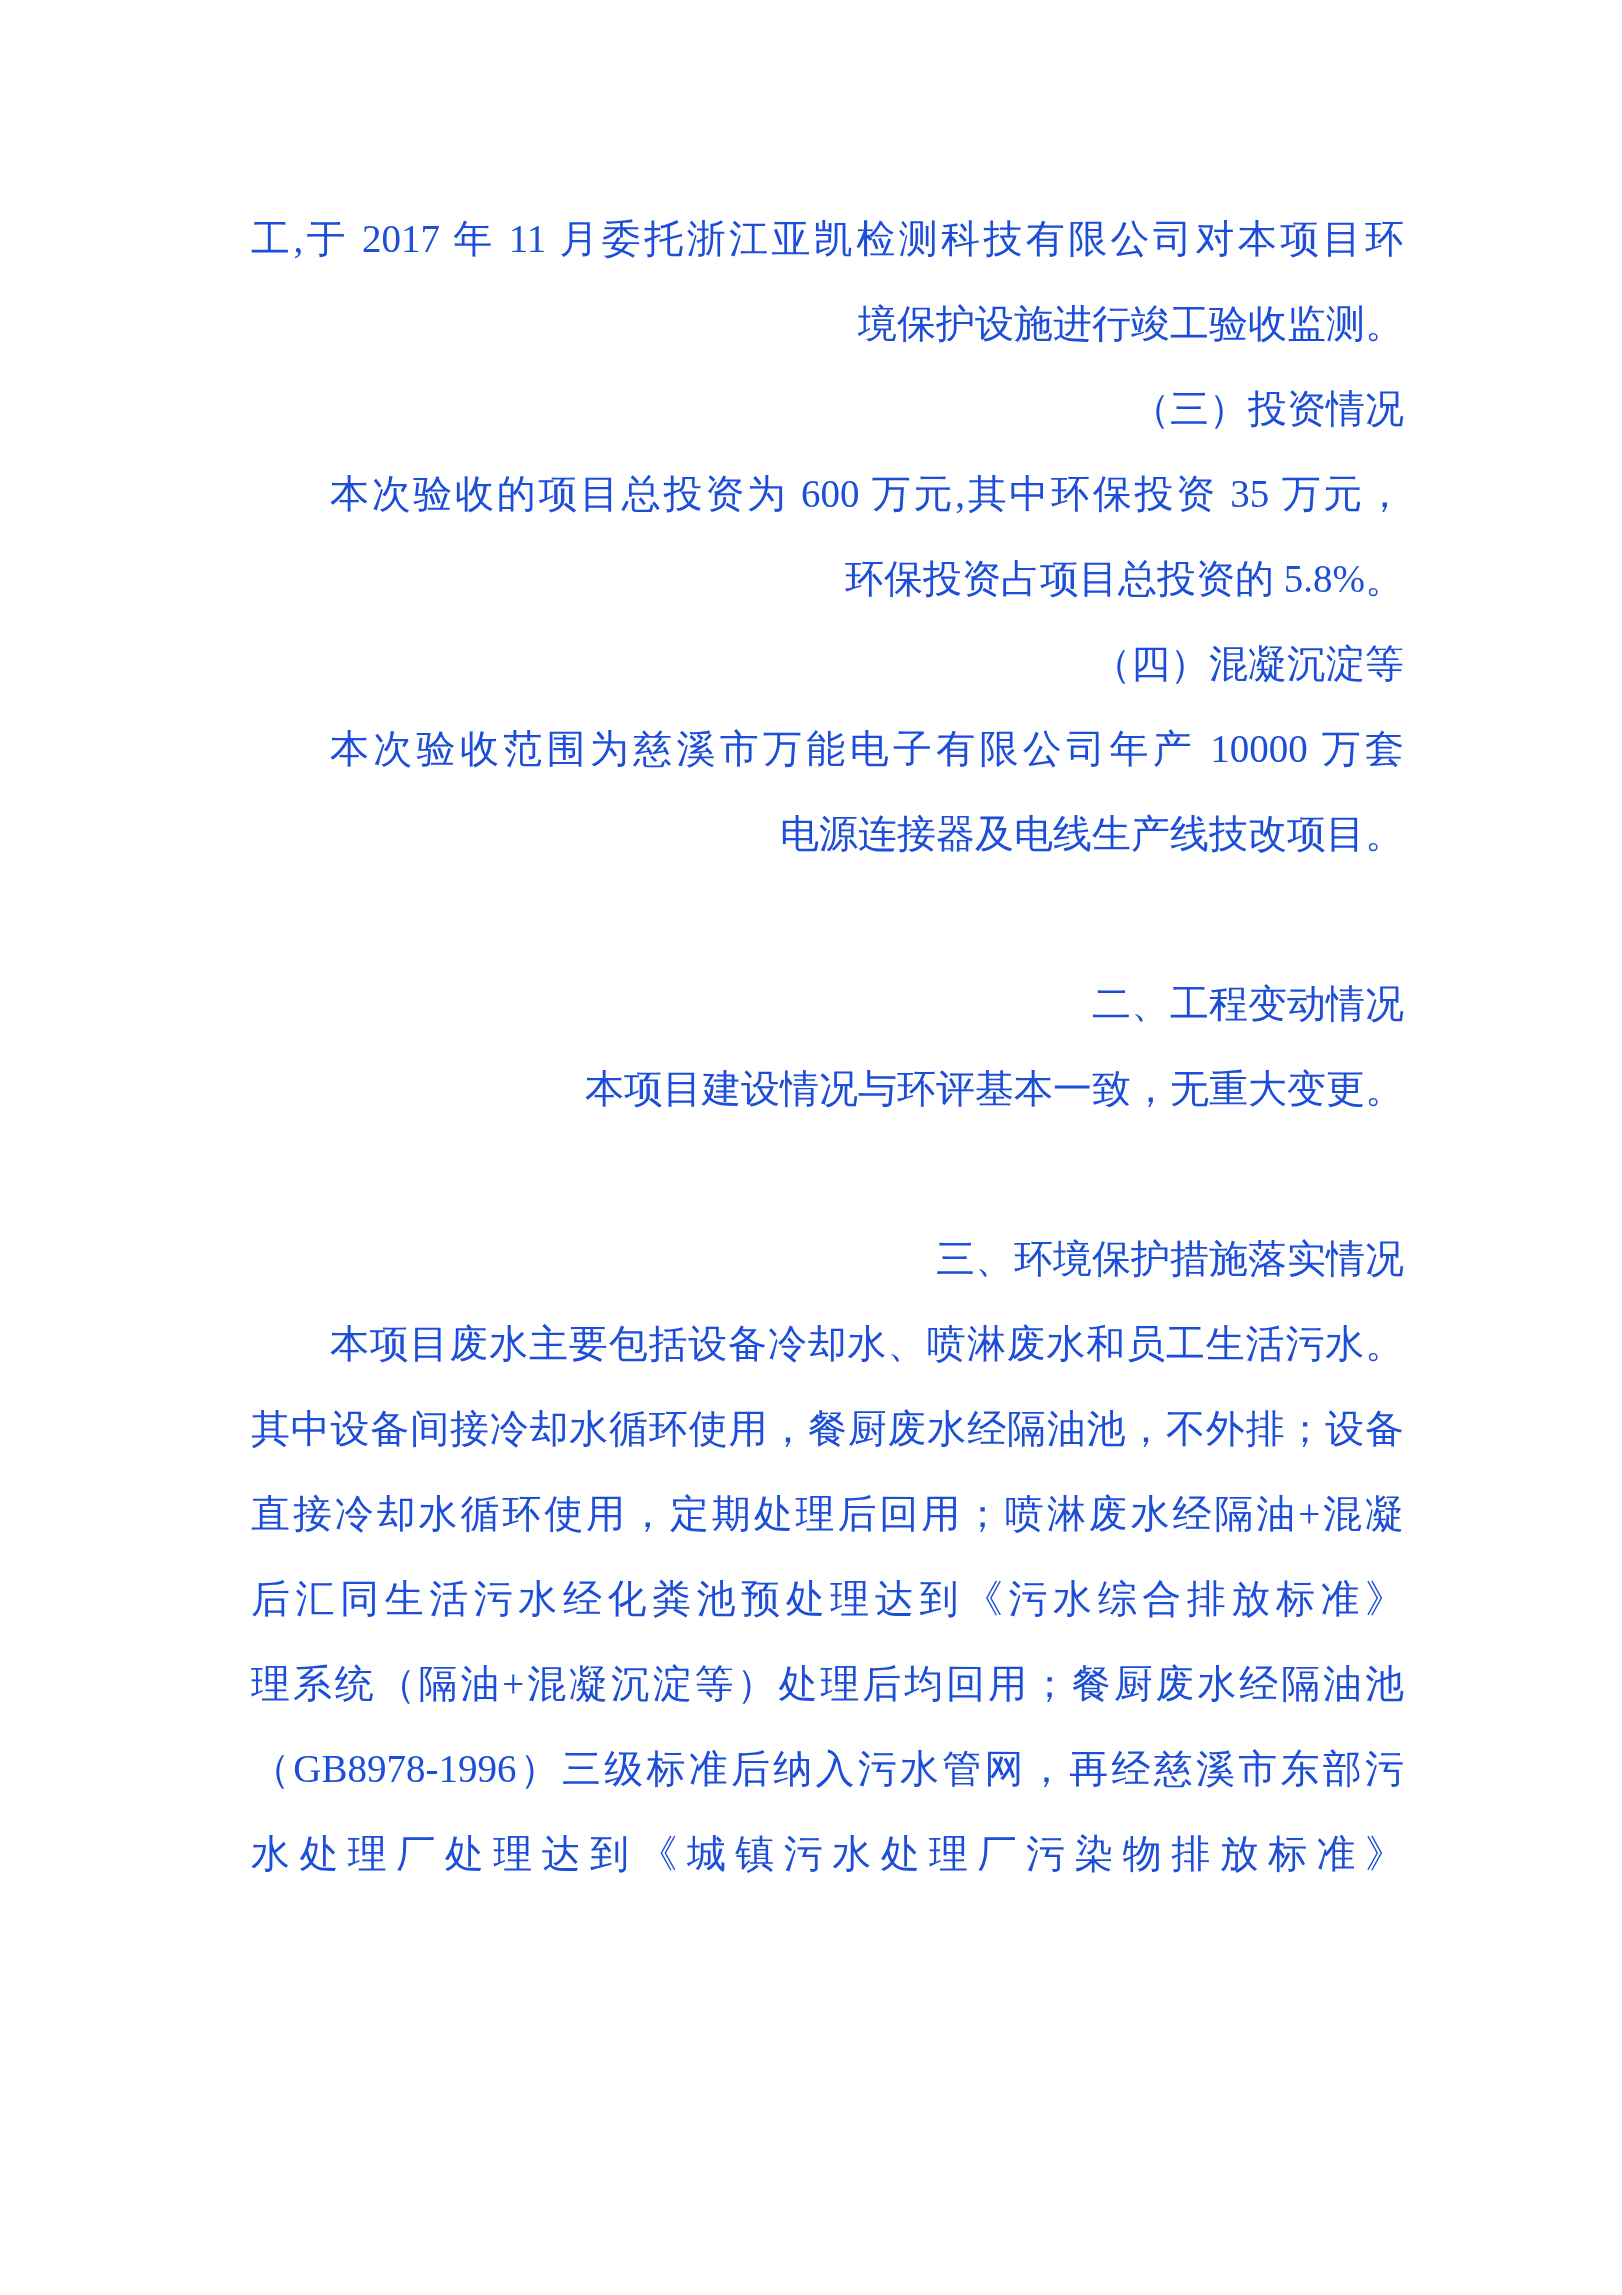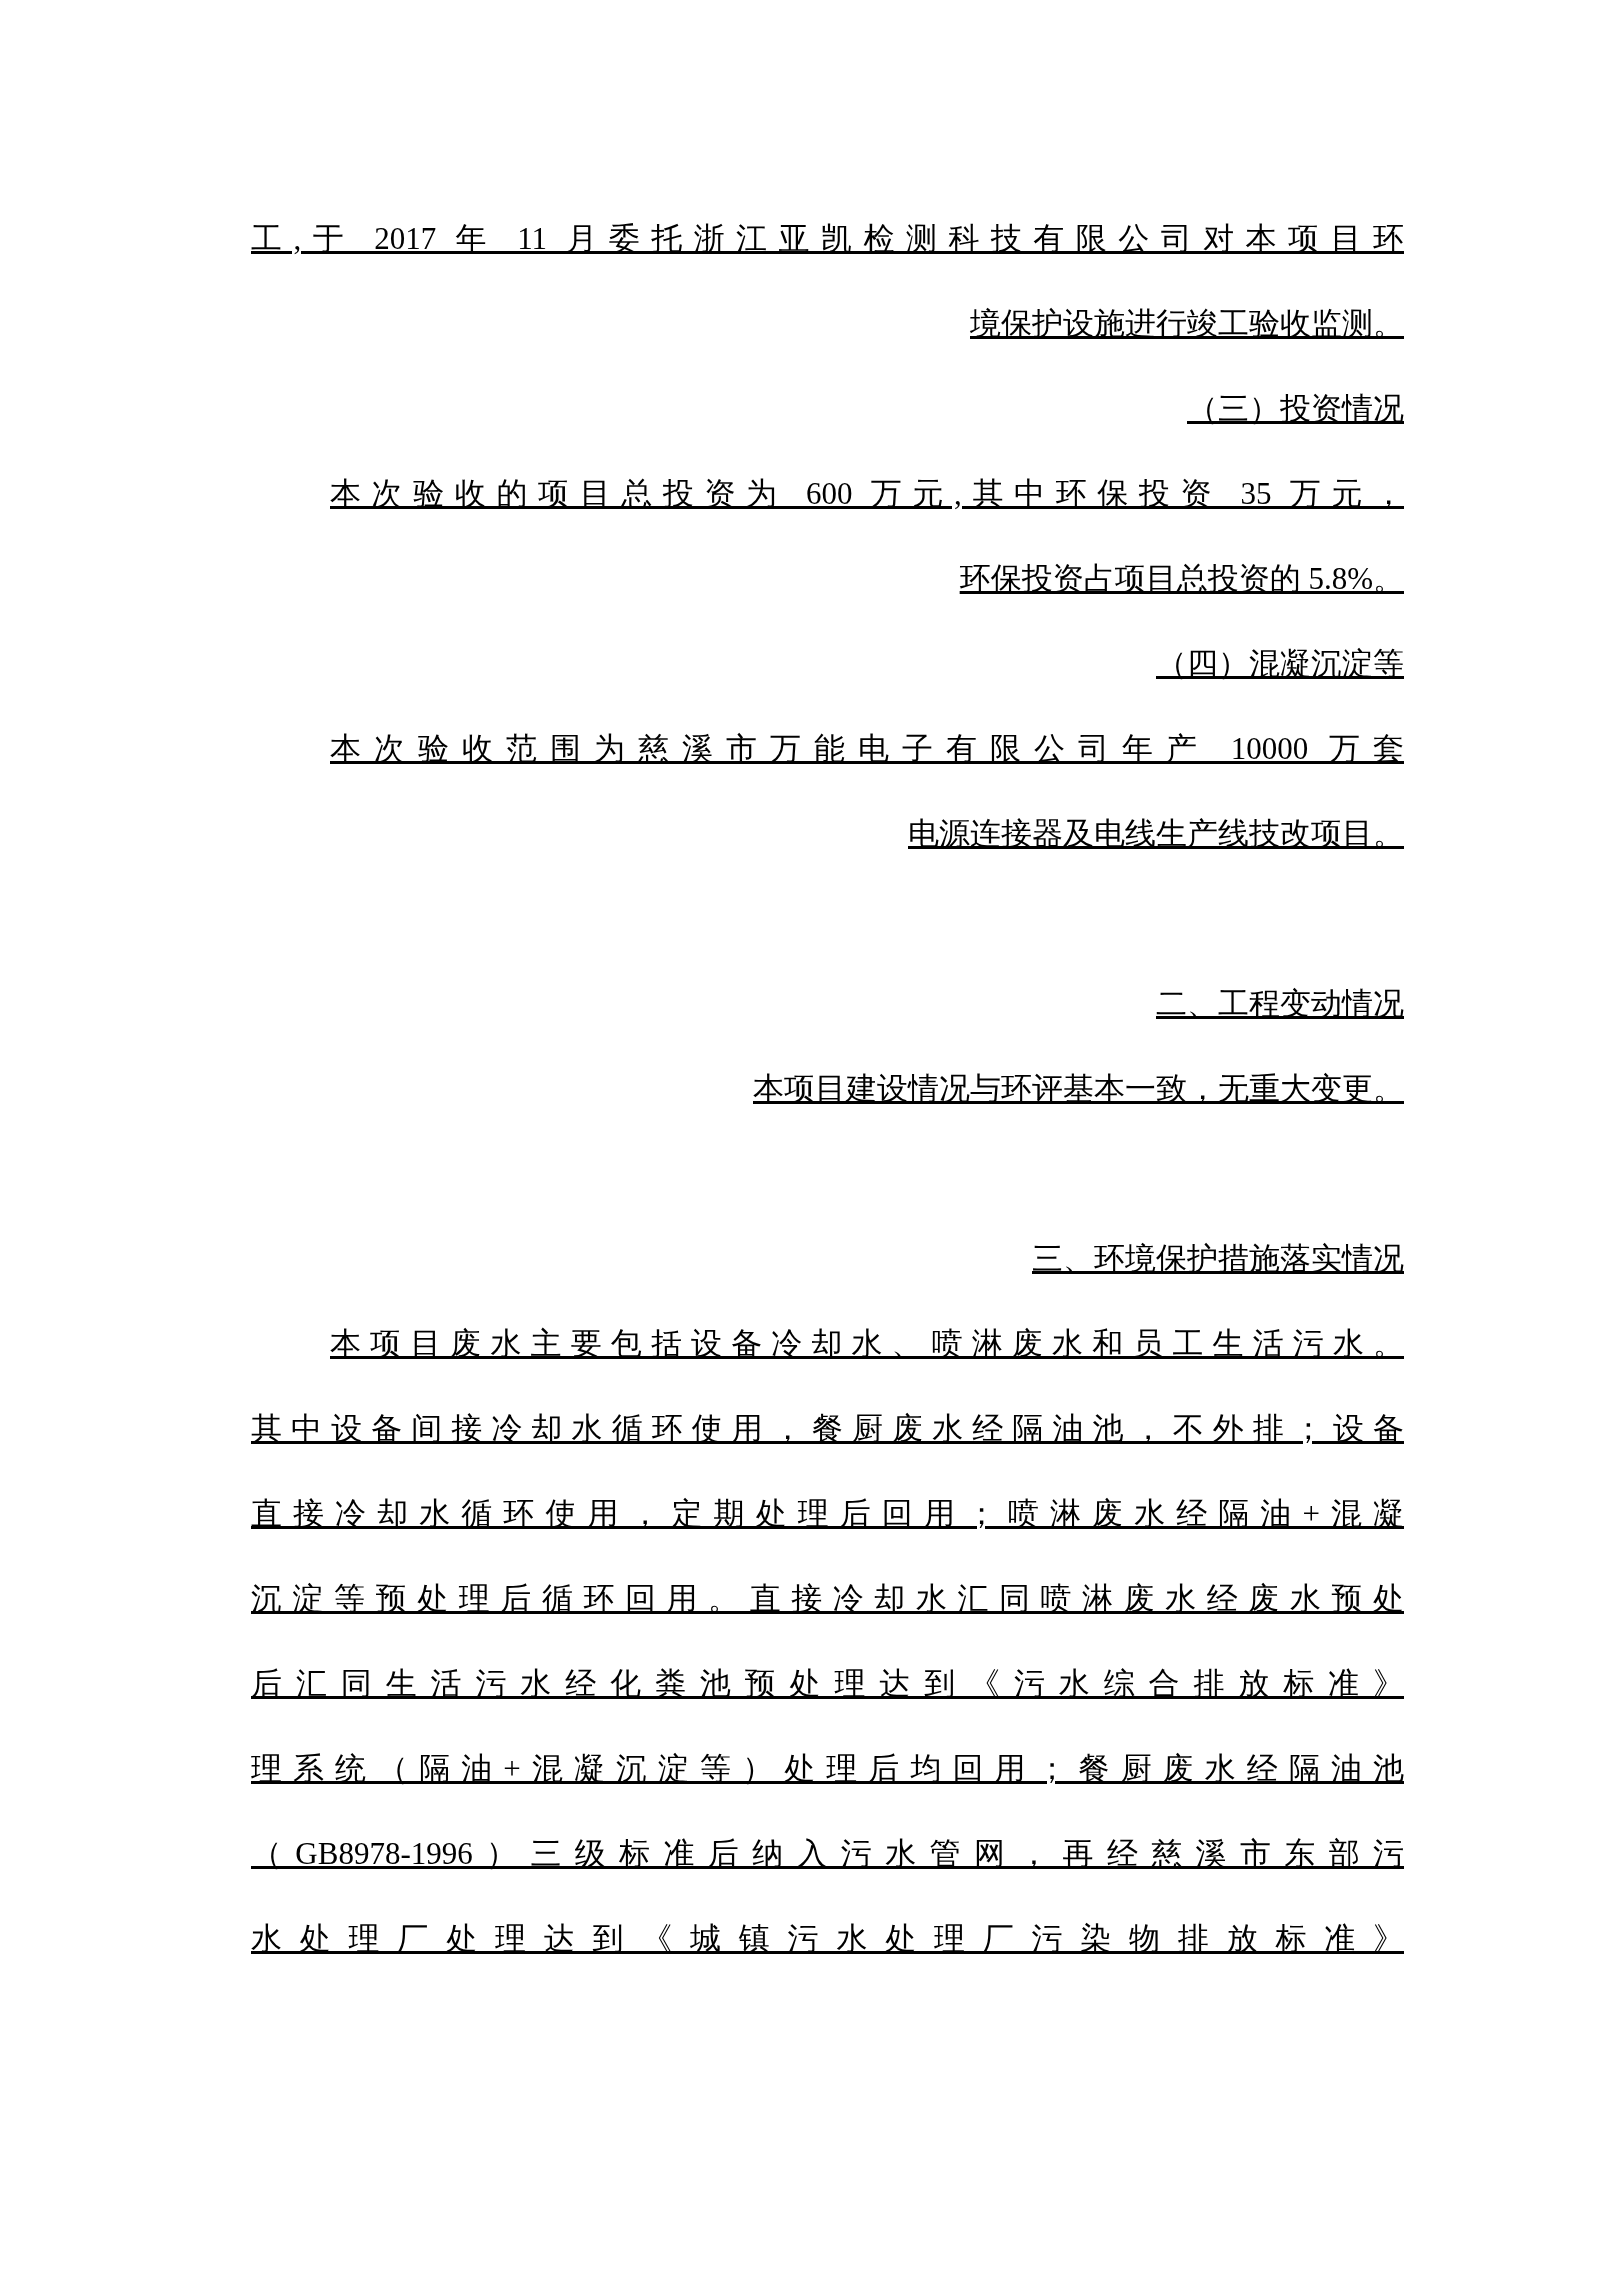--- a/index.html
+++ b/index.html
@@ -13,25 +13,24 @@
     background: #ffffff;
     color: #000000;
     overflow: hidden;
     font-family: "Liberation Serif", "DejaVu Serif", serif;
   }
   .doc {
     position: absolute;
     left: 251px;
     top: 196px;
     width: 1153px;
-    font-size: 31px;
+    font-size: 39px;
     line-height: 85px;
     letter-spacing: 0;
-    color: #000000;
-    text-decoration: underline;
+    color: #1d4ed8;
   }
   .line {
     min-height: 85px;
     text-align: right;
     white-space: normal;
   }
   .line.indent {
     text-indent: 79px;
   }
   .line.full {
@@ -56,20 +55,19 @@
     <div class="line indent full">本次验收范围为慈溪市万能电子有限公司年产 10000 万套</div>
     <div class="line">电源连接器及电线生产线技改项目。</div>
     <div class="line blank"></div>
     <div class="line indent">二、工程变动情况</div>
     <div class="line indent">本项目建设情况与环评基本一致，无重大变更。</div>
     <div class="line blank"></div>
     <div class="line indent">三、环境保护措施落实情况</div>
     <div class="line indent full">本项目废水主要包括设备冷却水、喷淋废水和员工生活污水。</div>
     <div class="line full">其中设备间接冷却水循环使用，餐厨废水经隔油池，不外排；设备</div>
     <div class="line full">直接冷却水循环使用，定期处理后回用；喷淋废水经隔油+混凝</div>
-    <div class="line full">沉淀等预处理后循环回用。直接冷却水汇同喷淋废水经废水预处</div>
     <div class="line full">后汇同生活污水经化粪池预处理达到《污水综合排放标准》</div>
     <div class="line full">理系统（隔油+混凝沉淀等）处理后均回用；餐厨废水经隔油池</div>
     <div class="line full">（GB8978-1996）三级标准后纳入污水管网，再经慈溪市东部污</div>
     <div class="line full">水处理厂处理达到《城镇污水处理厂污染物排放标准》</div>
   </div>
 </div>
 
 
 </body></html>

